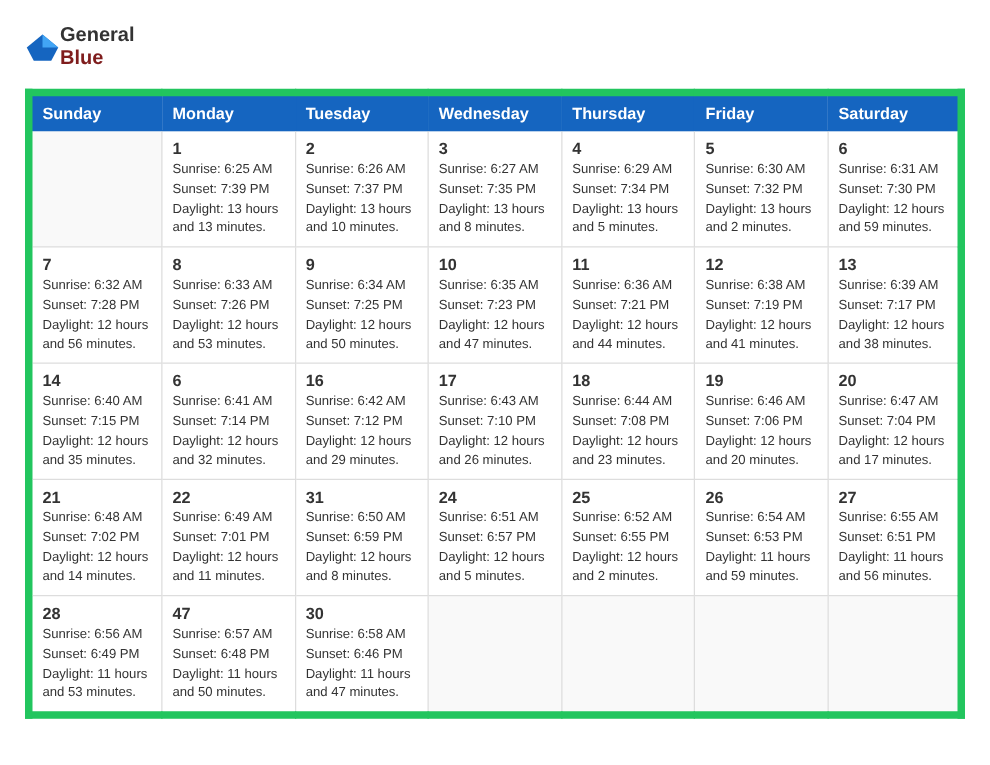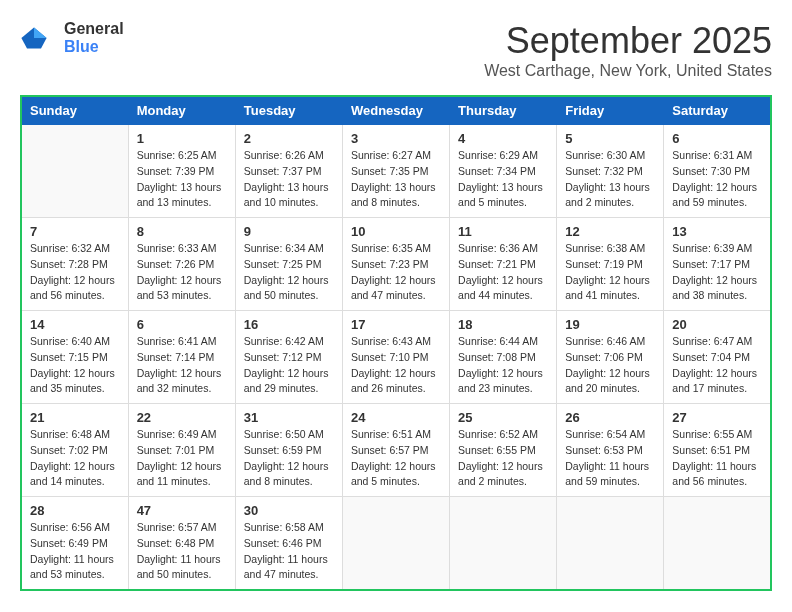--- a/index.html
+++ b/index.html
@@ -12,42 +12,42 @@
     }
     .header {
       display: flex;
       justify-content: space-between;
       align-items: flex-start;
       margin-bottom: 15px;
     }
     .logo {
       display: flex;
       align-items: center;
-      gap: 16px;
+      gap: 0;
     }
     .logo-icon {
       width: 28px;
       height: 28px;
     }
     .title-section {
       text-align: right;
     }
     .month-title {
       font-size: 36px;
       font-weight: normal;
       color: #333;
     }
     .subtitle {
       font-size: 16px;
       color: #555;
     }
     table {
       width: 100%;
       border-collapse: collapse;
-      border: 2px solid #22c55e;
+      border: 6px solid #22c55e;
     }
     thead tr th {
       background-color: #1565c0;
       color: #fff;
       font-size: 13px;
       font-weight: bold;
       padding: 6px 8px;
       text-align: left;
       border: 1px solid #1565c0;
     }
@@ -85,26 +85,22 @@
 <body>
 
 <div class="header">
   <div class="logo">
     <svg class="logo-icon" viewBox="0 0 40 40" xmlns="http://www.w3.org/2000/svg">
       <polygon points="20,5 38,20 30,35 10,35 2,20" fill="#1565c0"></polygon>
       <polygon points="20,5 38,20 20,20" fill="#42a5f5"></polygon>
     </svg>
     <div>
       <div style="font-size:16px;font-weight:bold;color:#333;">General</div>
-      <div style="font-size:16px;font-weight:bold;color:#3b82f6;">Blue</div>
+      <div style="font-size:16px;font-weight:bold;color:#7f1d1d;">Blue</div>
     </div>
-  </div>
-  <div class="title-section">
-    <div class="month-title">September 2025</div>
-    <div class="subtitle">West Carthage, New York, United States</div>
   </div>
 </div>
 
 <table>
   <thead>
     <tr>
     <th>Sunday</th>
         <th>Monday</th>
         <th>Tuesday</th>
         <th>Wednesday</th>

